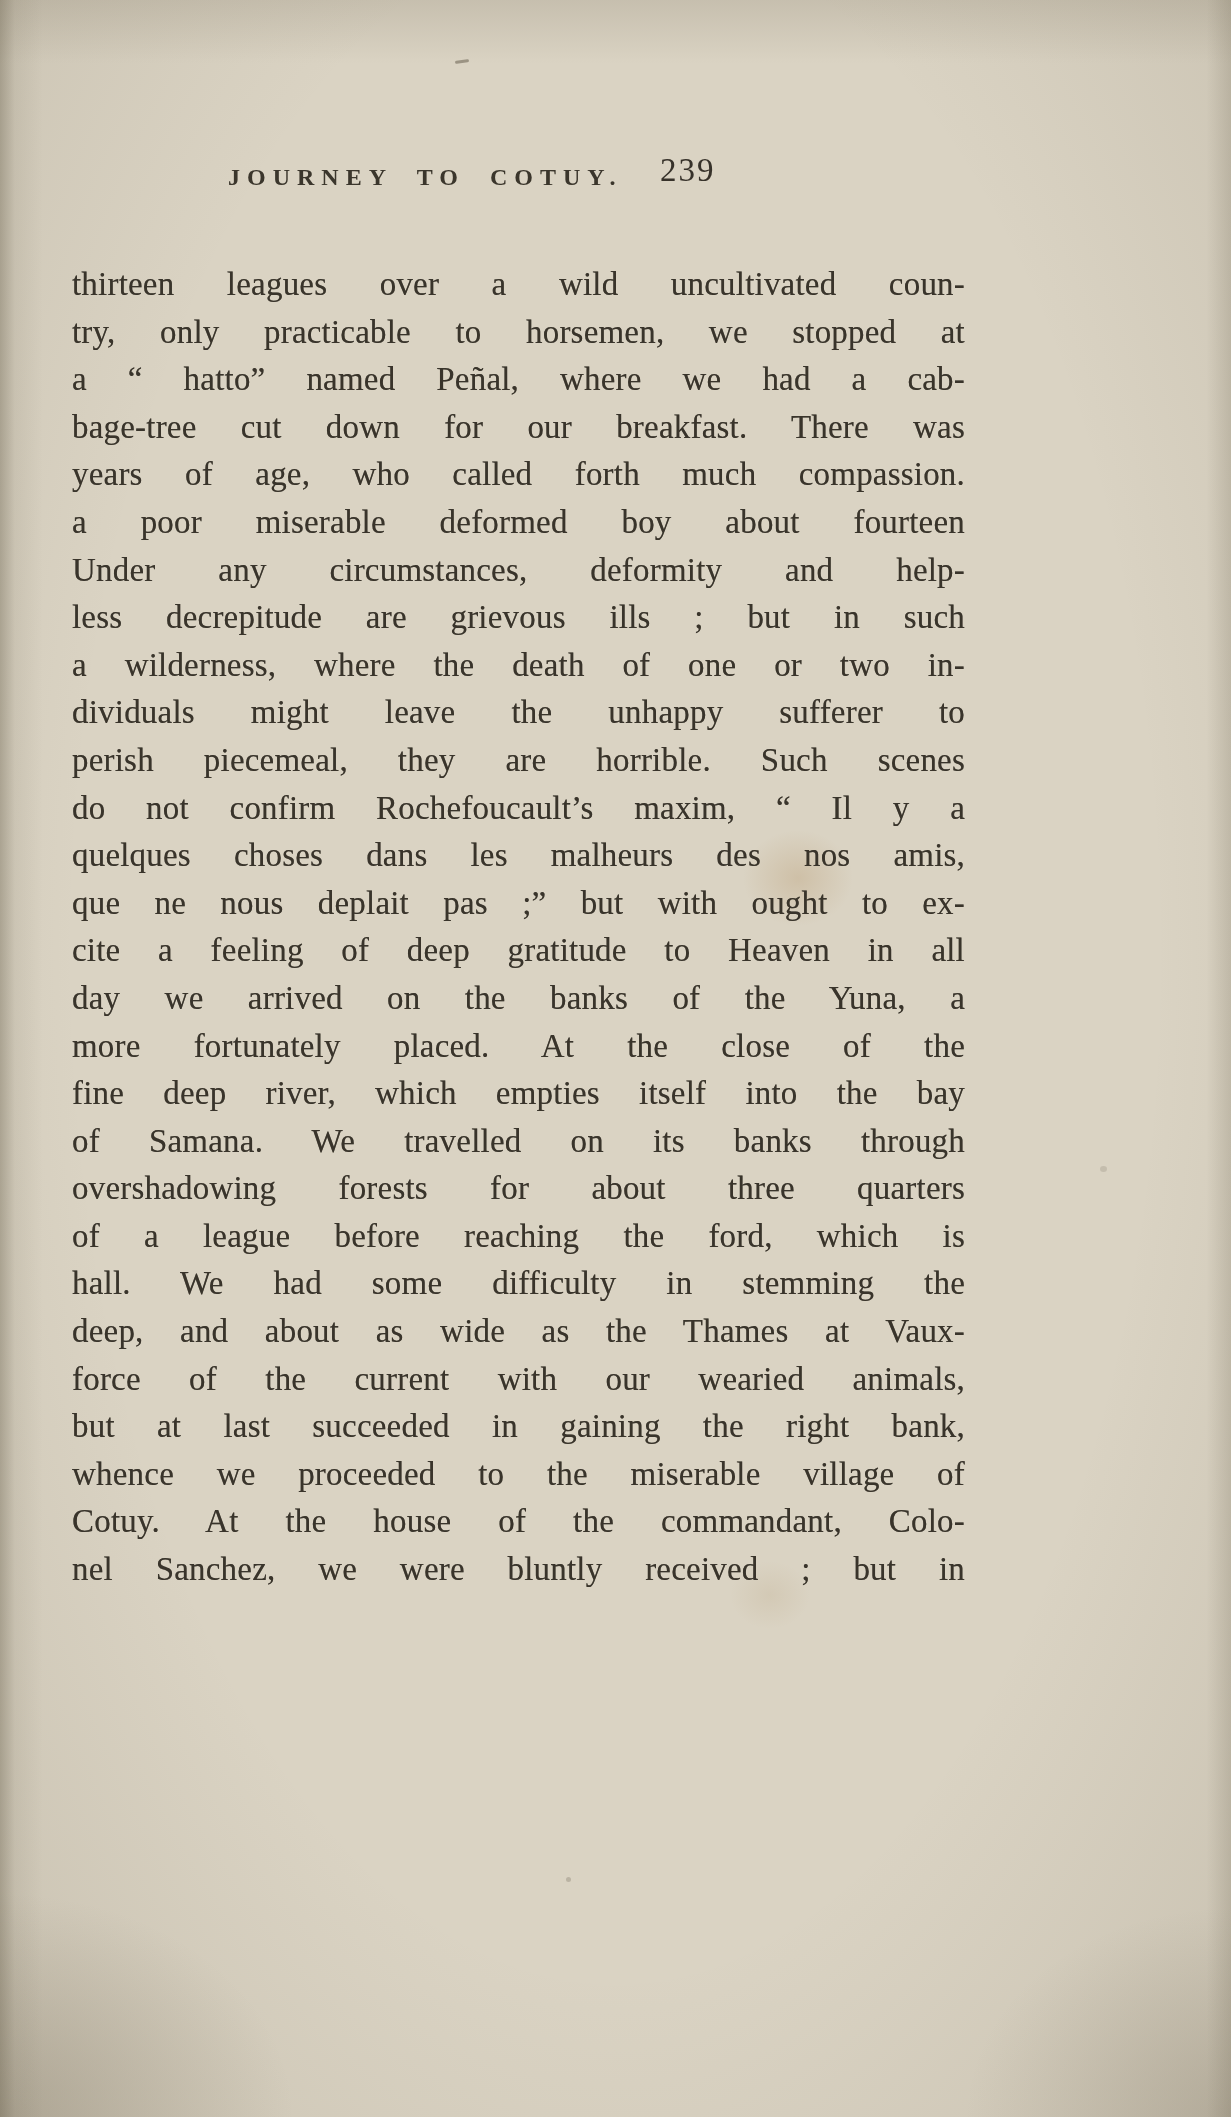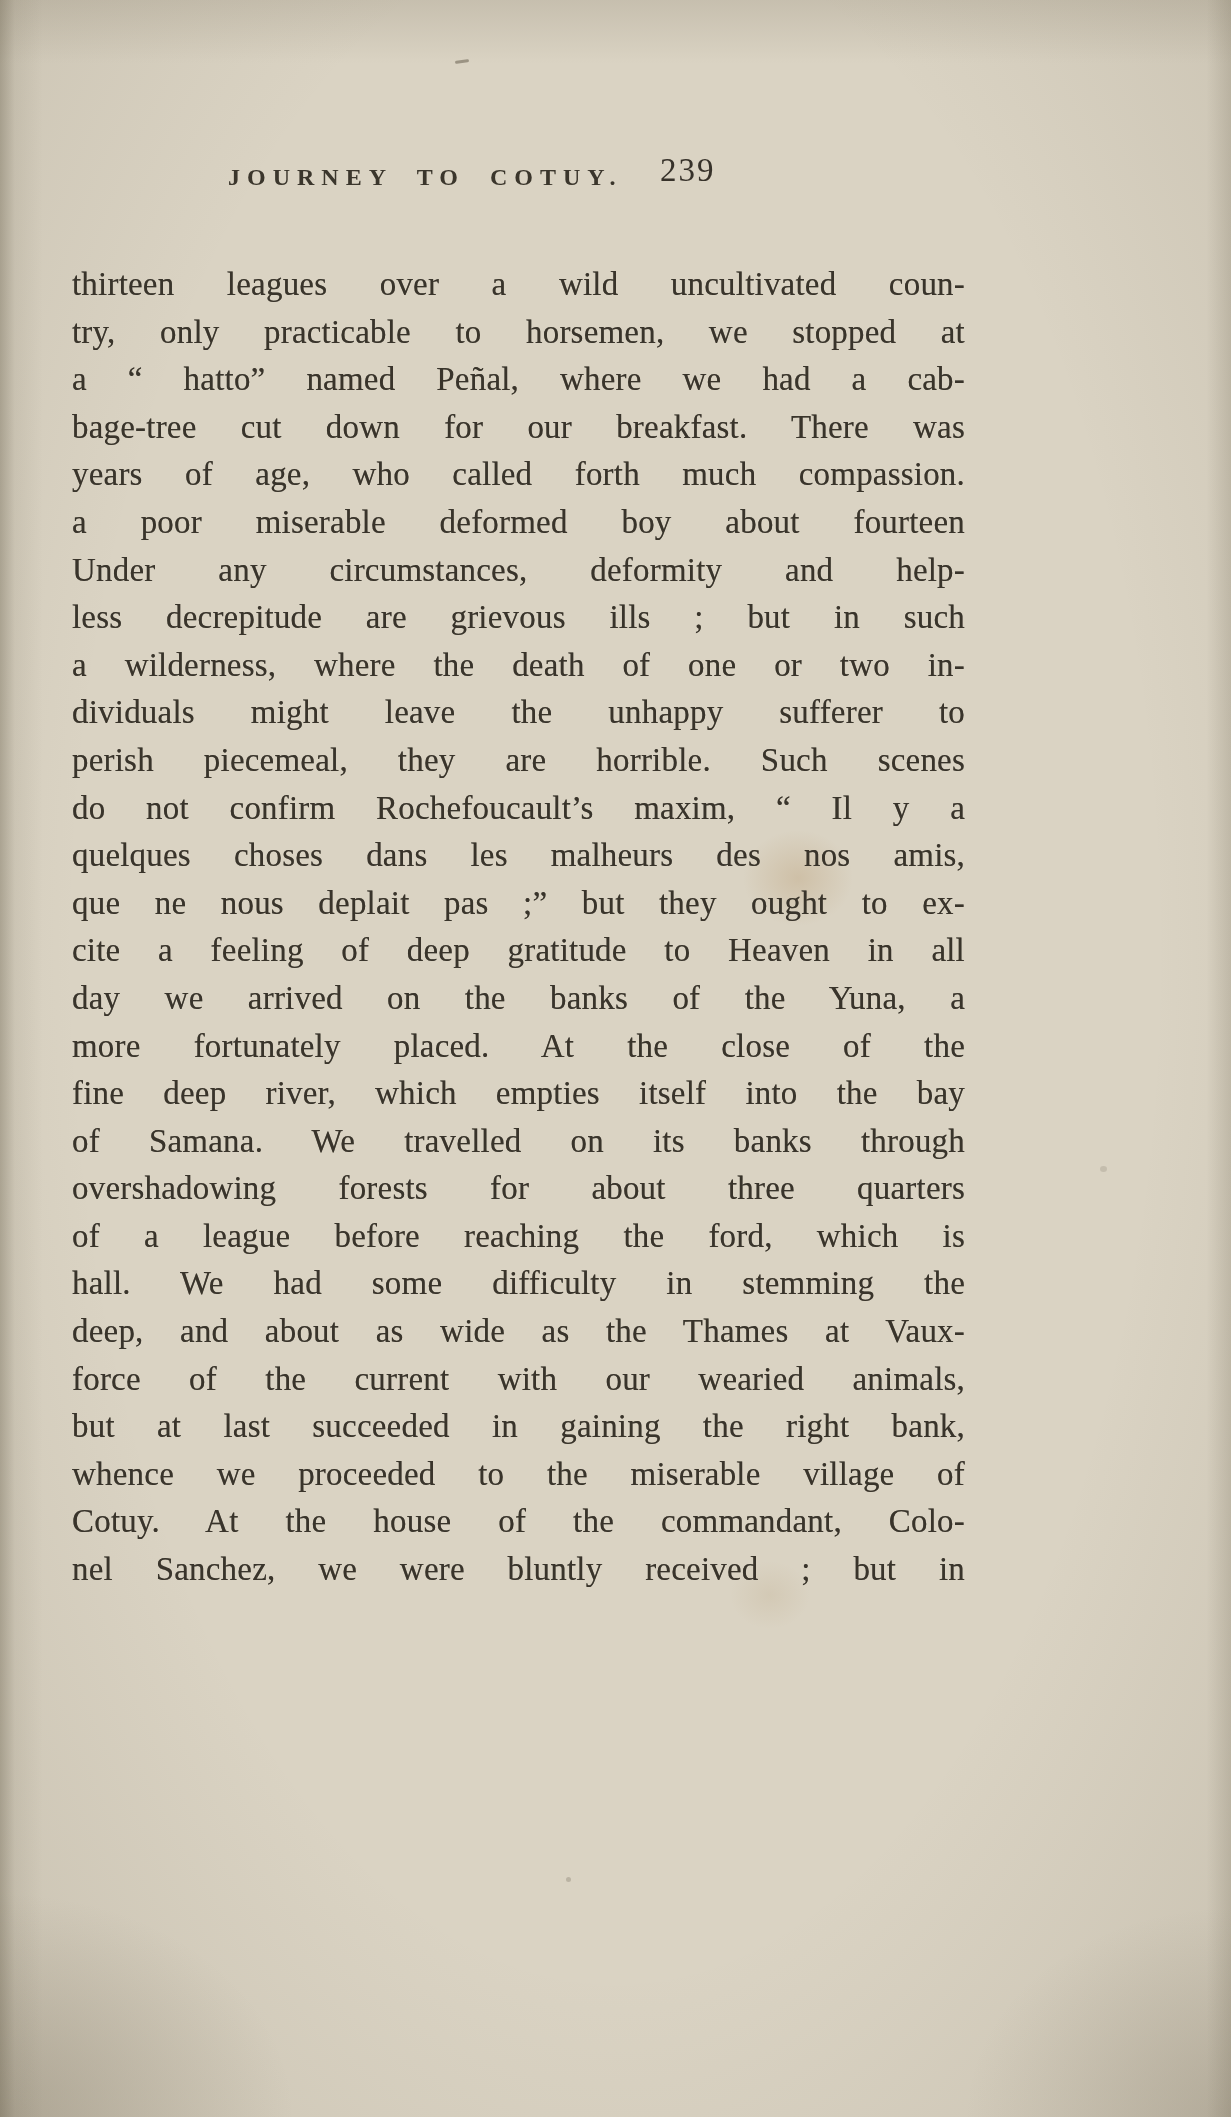--- a/index.html
+++ b/index.html
@@ -111,21 +111,21 @@
       <div class="line">bage-tree cut down for our breakfast.  There was</div>
       <div class="line">years of age, who called forth much compassion.</div>
       <div class="line">a poor miserable deformed boy about fourteen</div>
       <div class="line">Under any circumstances, deformity and help-</div>
       <div class="line">less decrepitude are grievous ills ; but in such</div>
       <div class="line">a wilderness, where the death of one or two in-</div>
       <div class="line">dividuals might leave the unhappy sufferer to</div>
       <div class="line">perish piecemeal, they are horrible.  Such scenes</div>
       <div class="line">do not confirm Rochefoucault’s maxim, “ Il y a</div>
       <div class="line">quelques choses dans les malheurs des nos amis,</div>
-      <div class="line">que ne nous deplait pas ;” but they ought to ex-</div>
+      <div class="line">que ne nous deplait pas ;” but with ought to ex-</div>
       <div class="line">cite a feeling of deep gratitude to Heaven in all</div>
       <div class="line">day we arrived on the banks of the Yuna, a</div>
       <div class="line">more fortunately placed.  At the close of the</div>
       <div class="line">fine deep river, which empties itself into the bay</div>
       <div class="line">of Samana.  We travelled on its banks through</div>
       <div class="line">overshadowing forests for about three quarters</div>
       <div class="line">of a league before reaching the ford, which is</div>
       <div class="line">hall.  We had some difficulty in stemming the</div>
       <div class="line">deep, and about as wide as the Thames at Vaux-</div>
       <div class="line">force of the current with our wearied animals,</div>

